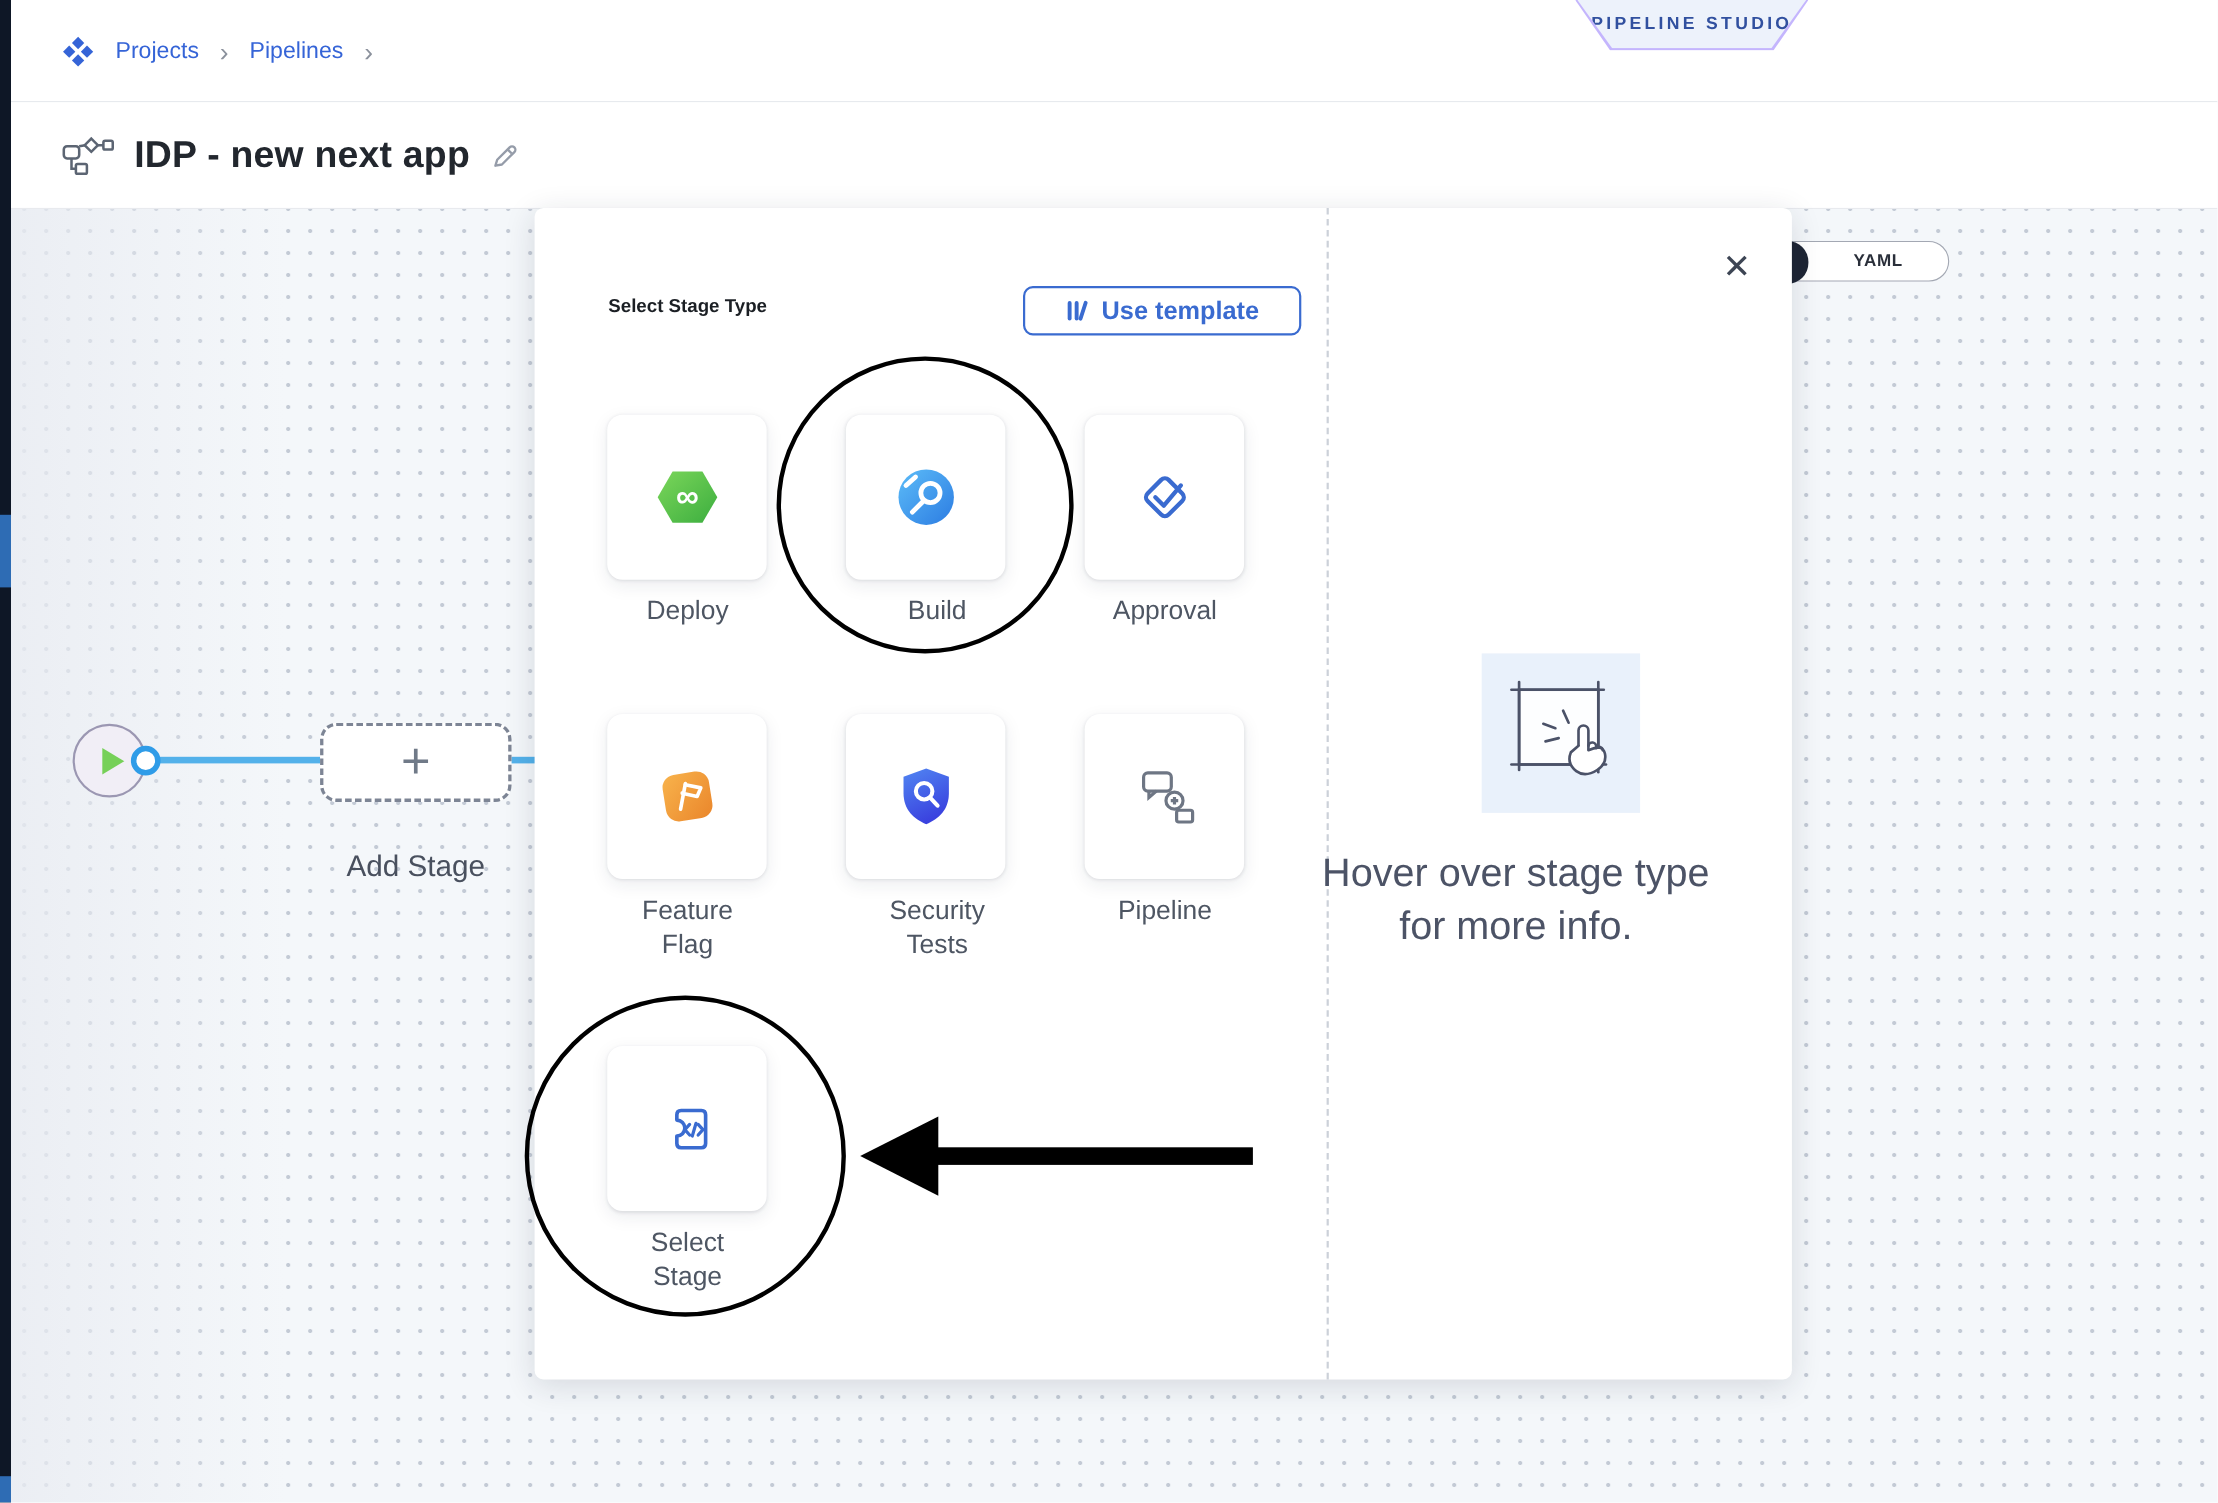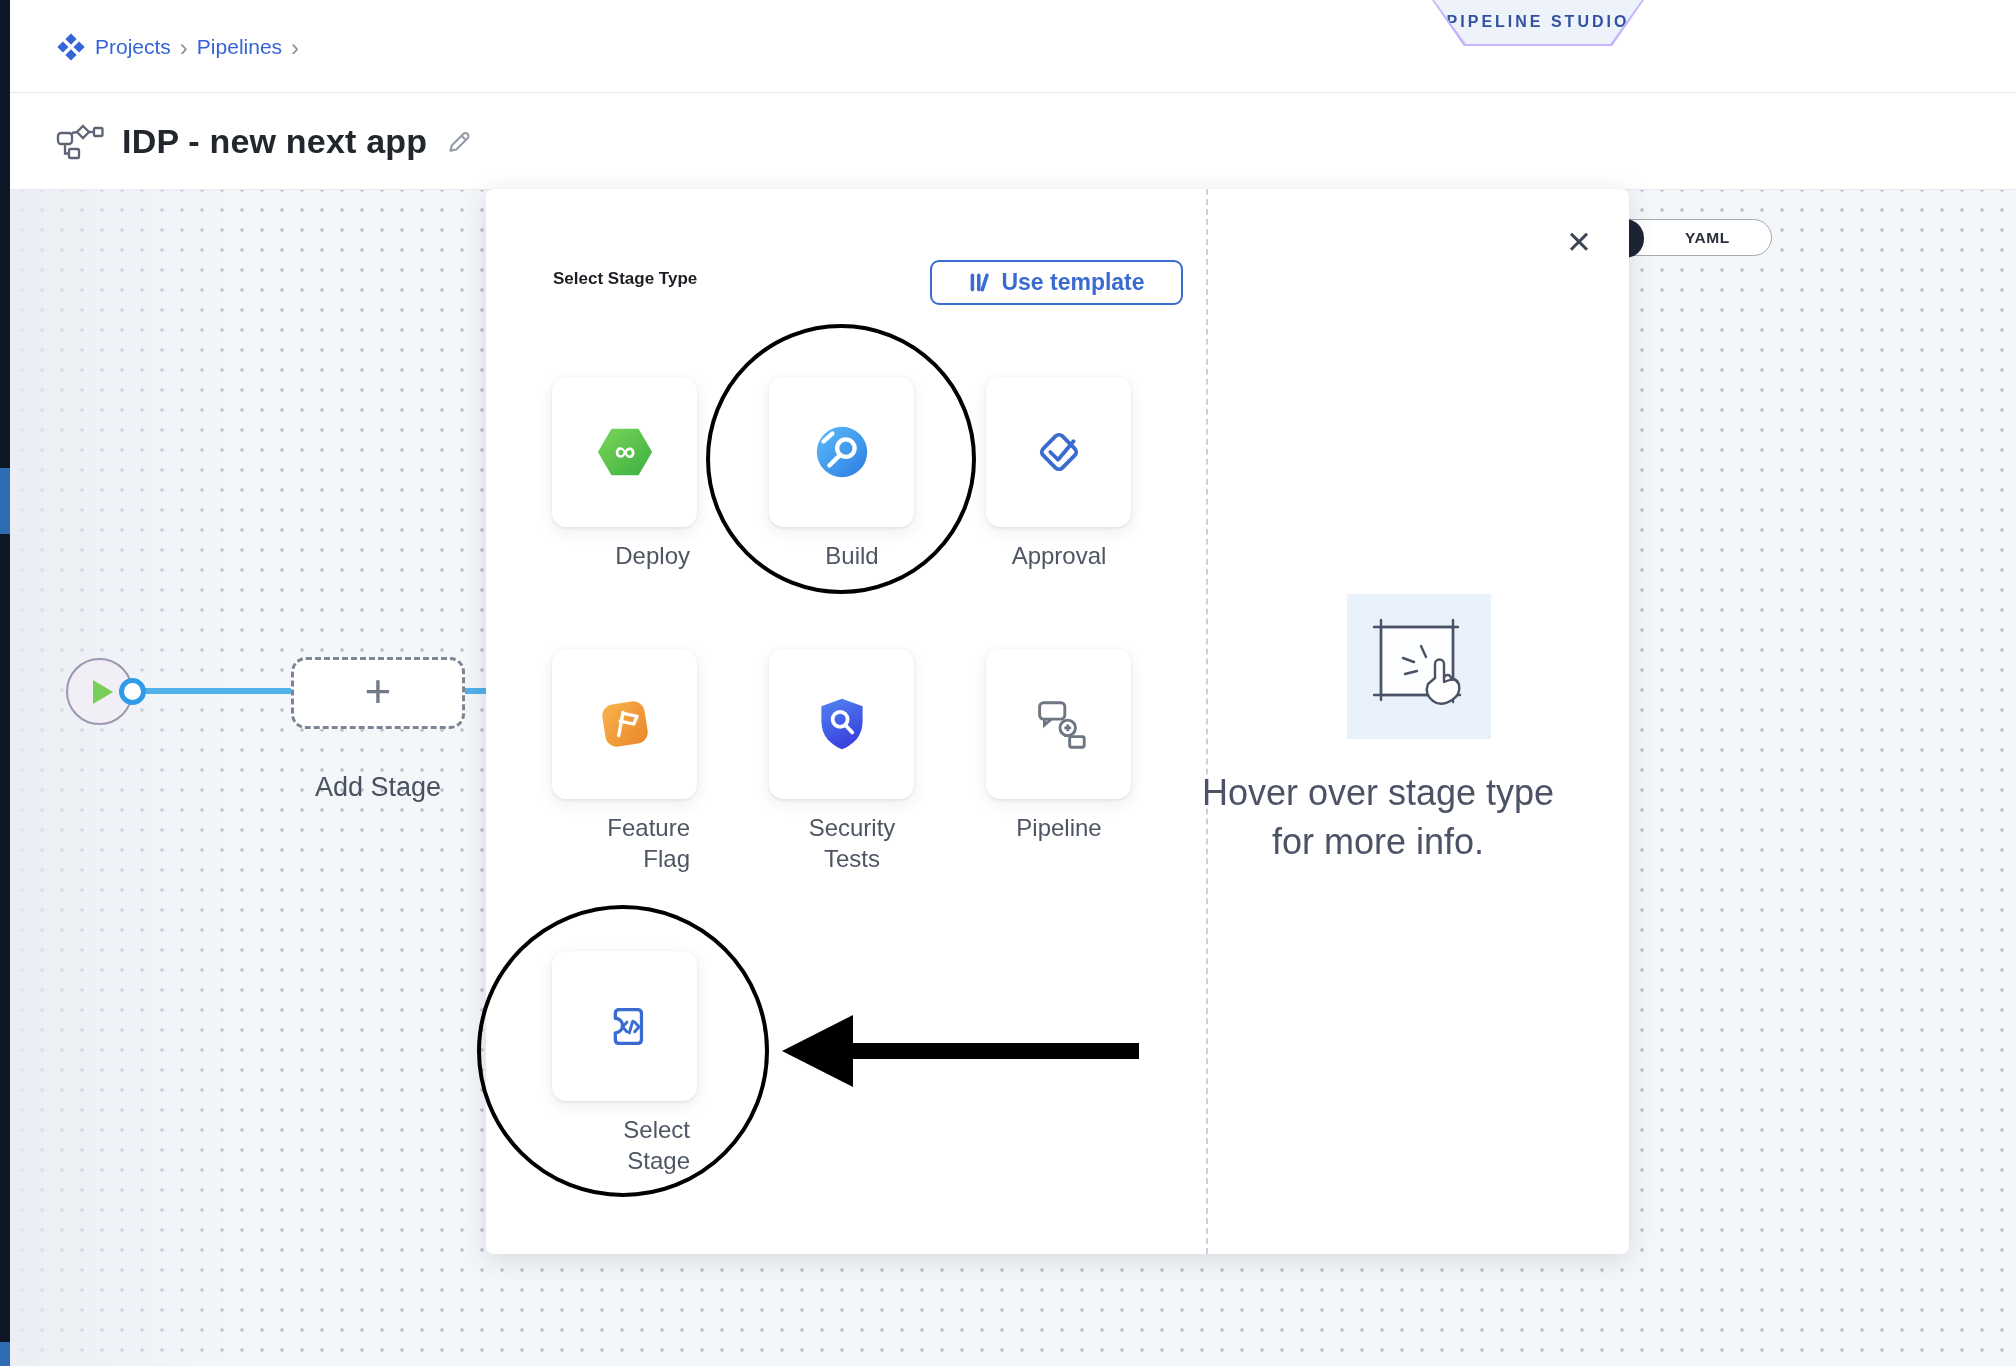--- a/index.html
+++ b/index.html
@@ -20,21 +20,21 @@
     background:linear-gradient(90deg, rgba(233,236,242,.85) 0px, rgba(244,247,250,0) 260px);
   }
 
   
   .left-strip { position:absolute; left:0; top:0; width:10px; height:1366px; background:#0e1726; z-index:40; }
   .left-strip .seg1 { position:absolute; left:0; top:468px; width:10px; height:66px; background:#2e6cb4; }
   .left-strip .seg2 { position:absolute; left:0; top:1342px; width:10px; height:24px; background:#2e6cb4; }
 
   
   .topbar { position:absolute; left:0; top:0; width:2016px; height:93px; background:#fff; border-bottom:1px solid #e2e5ea; z-index:5; }
-  .breadcrumb { position:absolute; left:56px; top:0; height:93px; display:flex; align-items:center; gap:9px; font-size:21px; }
+  .breadcrumb { position:absolute; left:56px; top:0; height:93px; display:flex; align-items:center; gap:19px; font-size:21px; }
   .crumb { color:#3564d7; cursor:pointer; }
   .crumb-sep { color:#8b919c; font-size:24px; line-height:1; padding-top:2px; }
 
   .badge-outer { position:absolute; left:1432px; top:0; width:212px; height:46px; z-index:6;
     clip-path:polygon(0 0,100% 0,85% 100%,15% 100%); background:#c4b5fd; }
   .badge-inner { position:absolute; left:0; top:0; width:212px; height:44px;
     clip-path:polygon(2px 0,210px 0,calc(85% - 2px) 100%,calc(15% + 2px) 100%);
     background:#edf2fb; display:flex; align-items:center; justify-content:center;
     color:#31509f; font-size:16px; font-weight:bold; letter-spacing:3px; }
 
@@ -77,21 +77,21 @@
     color:#3a6bd0; font-size:23px; font-weight:600; cursor:pointer;margin-left:42px; }
 
   .stage-card { position:absolute; width:145px; height:150px; background:#fff; border-radius:14px;
     box-shadow:0 1px 3px rgba(30,40,60,.10), 0 5px 16px rgba(30,40,60,.08);
     display:flex; align-items:center; justify-content:center; cursor:pointer; }
   .stage-label { position:absolute; width:130px; text-align:center; font-size:24px; color:#4e5663; line-height:1.28; }
 
   .r1 { top:188px; } .r2 { top:460px; } .r3 { top:762px; }
   .c1 { left:66px; } .c2 { left:283px; } .c3 { left:500px; }
   .l1 { top:352px; } .l2 { top:624px; } .l3 { top:926px; }
-  .lc1 { left:74px;text-align:right; } .lc2 { left:301px; } .lc3 { left:508px; }
+  .lc1 { left:74px; } .lc2 { left:301px; } .lc3 { left:508px; }
 
   .info-illustration { position:absolute; left:861px; top:405px; width:144px; height:145px; background:#e9f1fb; }
   .info-text { position:absolute; left:710px; top:580px; width:364px; text-align:center;
     font-size:36px; color:#4c5366; line-height:1.35; }
 
   
   .anno-circle { position:absolute; border:4.5px solid #000; border-radius:50%; z-index:30; pointer-events:none; }
   .anno-circle.build { left:706px; top:324px; width:270px; height:270px; }
   .anno-circle.custom { left:477px; top:905px; width:292px; height:292px; }
   .anno-arrow { position:absolute; left:782px; top:1015px; width:357px; height:72px; z-index:30; pointer-events:none; }

